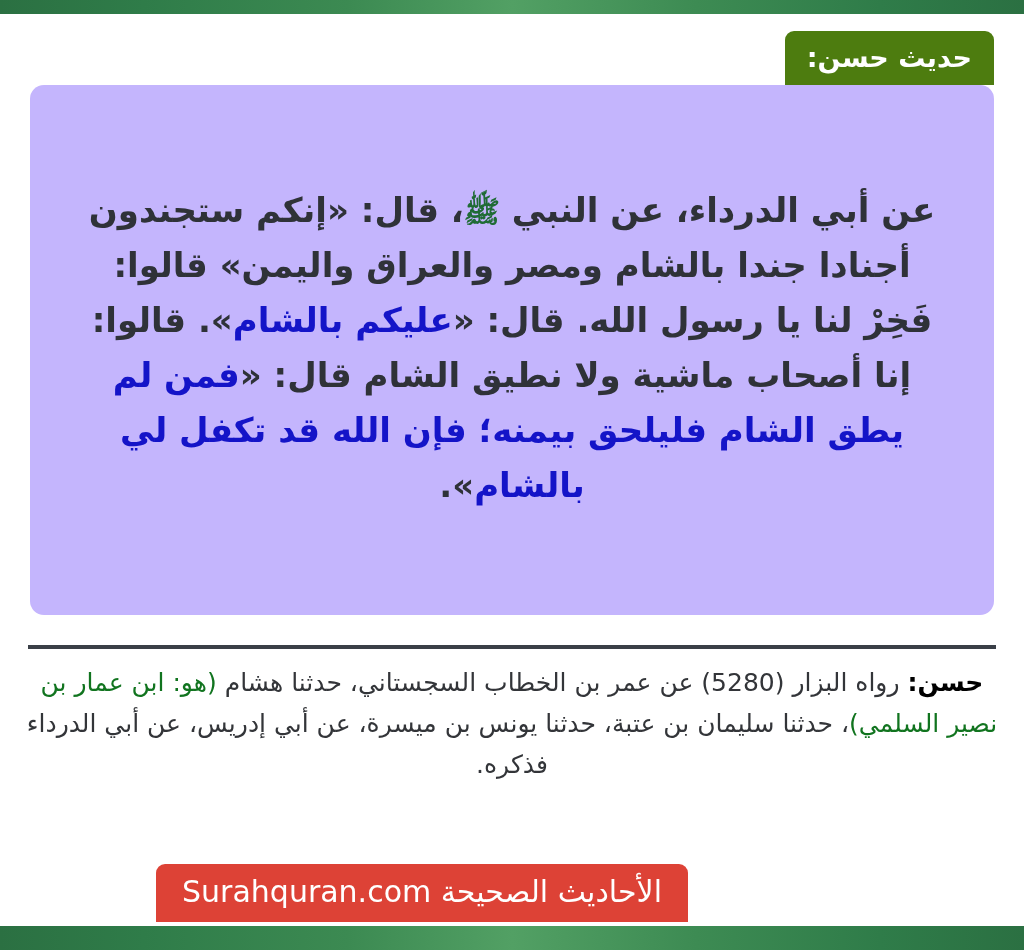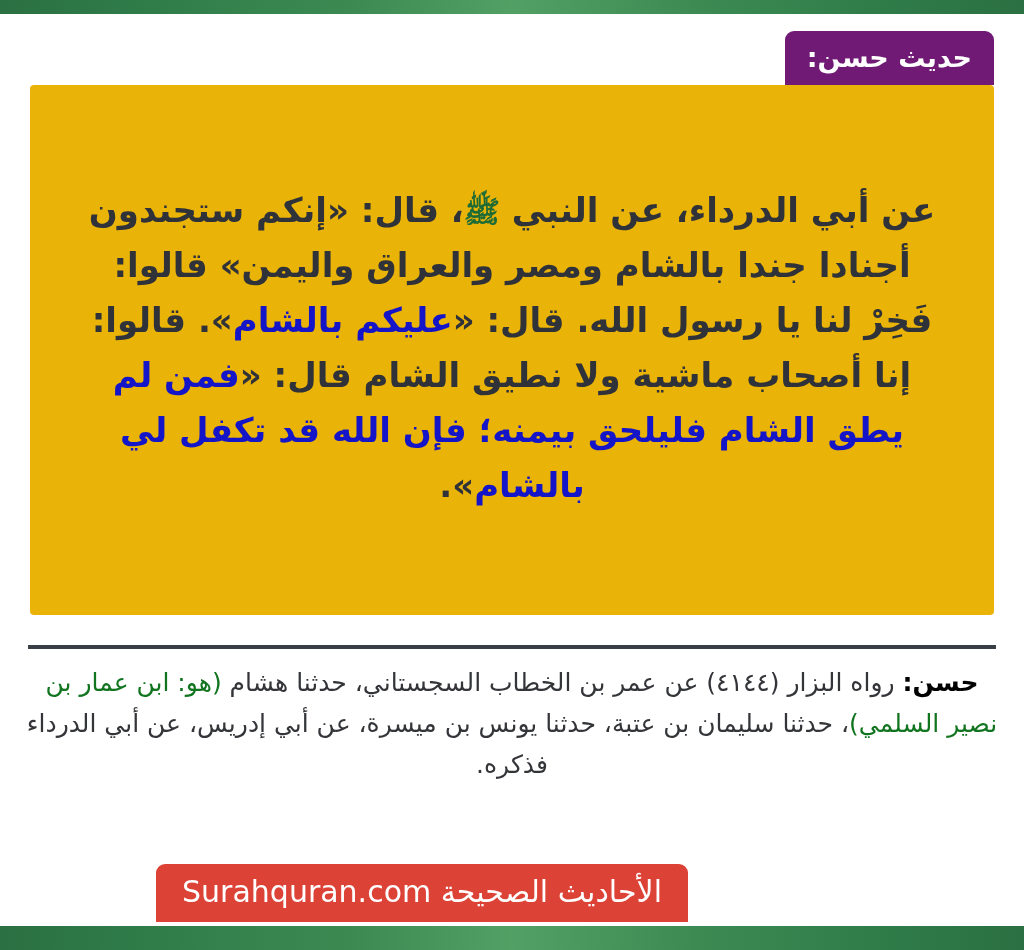--- a/index.html
+++ b/index.html
@@ -40,40 +40,40 @@
     left: 0;
     width: 1024px;
     height: 54px;
     box-sizing: border-box;
     padding-left: 30px;
     padding-right: 30px;
     display: flex;
     justify-content: flex-start;
   }
   .badge {
-    background: #701a75;
+    background: #4d7c0f;
     color: #ffffff;
     border-radius: 9px 9px 0 0;
     font-size: 27px;
     font-weight: 700;
     line-height: 1;
     padding: 13px 22px 14px 22px;
     white-space: nowrap;
     letter-spacing: 0;
   }
 
   
   .hadith-card {
     position: absolute;
     top: 85px;
     right: 30px;
     left: 30px;
     min-height: 530px;
-    background: #eab308;
-    border-radius: 4px;
+    background: #c4b5fd;
+    border-radius: 14px;
     box-sizing: border-box;
     padding: 26px 44px 30px 44px;
     display: flex;
     align-items: center;
     justify-content: center;
   }
   .hadith-text {
     font-size: 34px;
     font-weight: 700;
     line-height: 1.62;
@@ -139,19 +139,19 @@
 <div class="badge-row">
   <div class="badge">حديث حسن:</div>
 </div>
 
 <div class="hadith-card">
   <div class="hadith-text"><span>عن أبي الدرداء، عن النبي </span><span class="sallam">ﷺ</span><span>، قال: «إنكم ستجندون أجنادا جندا بالشام ومصر والعراق واليمن» قالوا: فَخِرْ لنا يا رسول الله. قال: «</span><span class="hl-blue">عليكم بالشام</span><span>». قالوا: إنا أصحاب ماشية ولا نطيق الشام قال: «</span><span class="hl-blue">فمن لم يطق الشام فليلحق بيمنه؛ فإن الله قد تكفل لي بالشام</span><span>».</span></div>
 </div>
 
 <hr class="divider">
 
-<div class="source"><span class="src-grade">حسن:</span><span> رواه البزار (٤١٤٤) عن عمر بن الخطاب السجستاني، حدثنا هشام </span><span class="src-green">(هو: ابن عمار بن نصير السلمي)</span><span>، حدثنا سليمان بن عتبة، حدثنا يونس بن ميسرة، عن أبي إدريس، عن أبي الدرداء فذكره.</span></div>
+<div class="source"><span class="src-grade">حسن:</span><span> رواه البزار (5280) عن عمر بن الخطاب السجستاني، حدثنا هشام </span><span class="src-green">(هو: ابن عمار بن نصير السلمي)</span><span>، حدثنا سليمان بن عتبة، حدثنا يونس بن ميسرة، عن أبي إدريس، عن أبي الدرداء فذكره.</span></div>
 
 <div class="footer-row">
   <div class="footer-pill">الأحاديث الصحيحة Surahquran.com</div>
 </div>
 
 <div class="bar bar-bottom"></div>
 
 </body></html>

